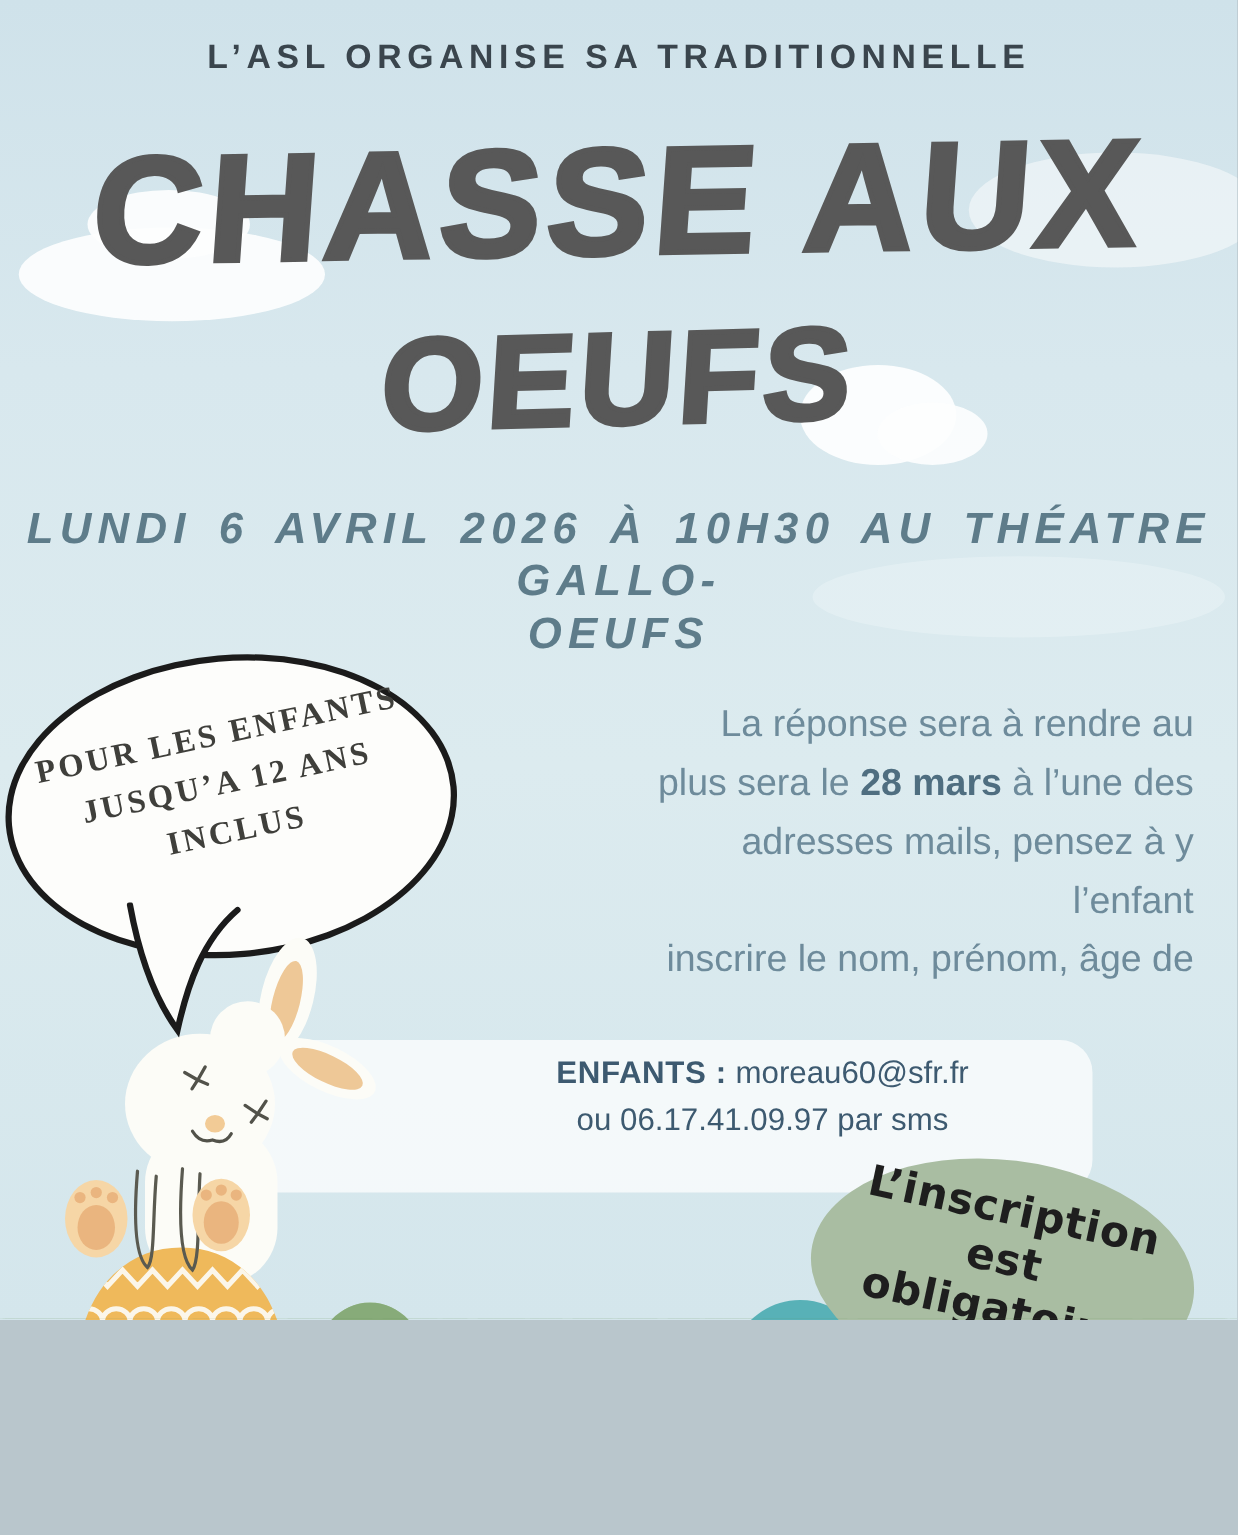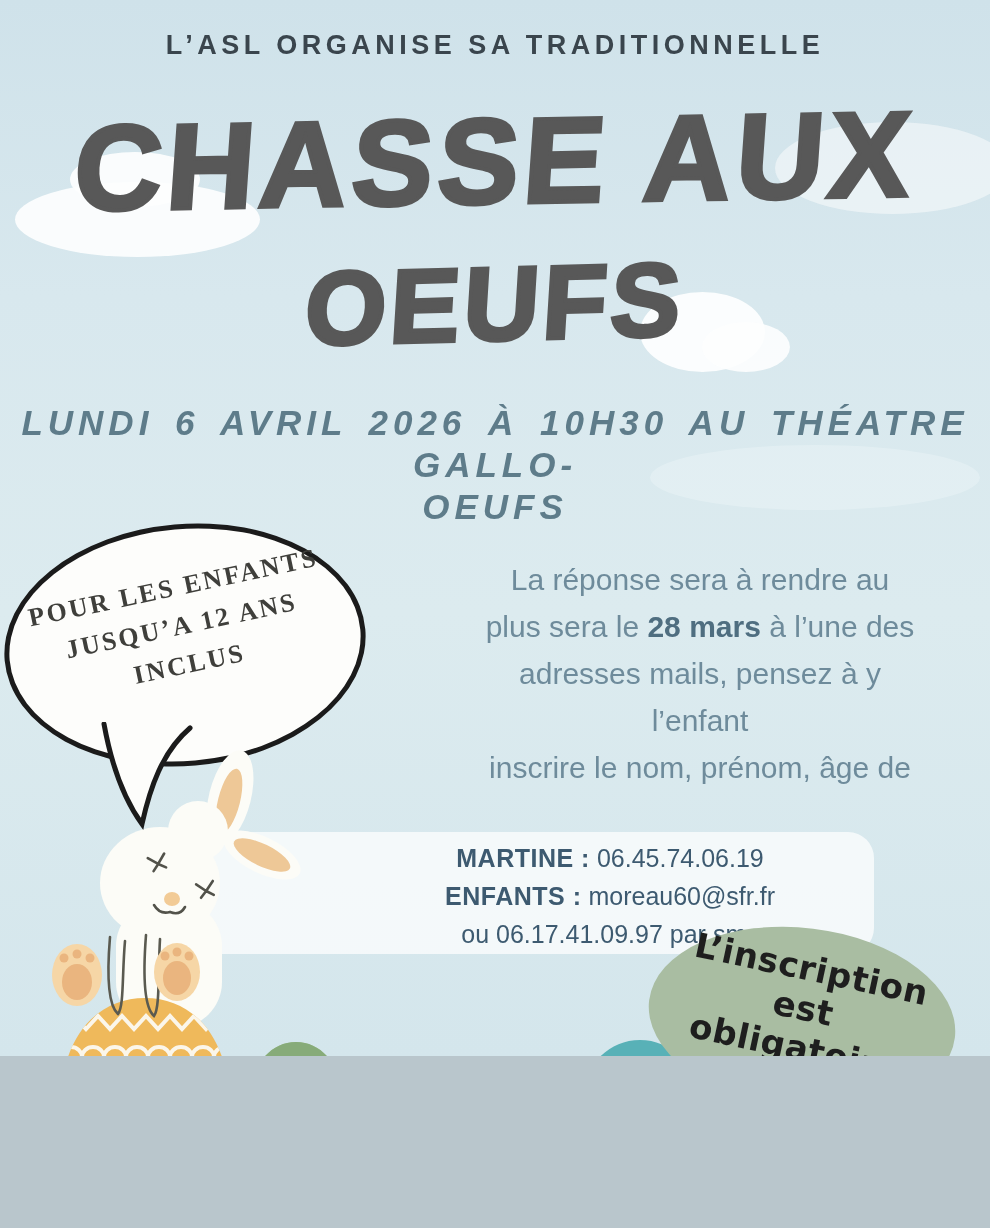--- a/index.html
+++ b/index.html
@@ -33,21 +33,21 @@
     position:absolute;left:4px;top:524px;width:352px;height:232px;background:#fdfdfb;
     border:5px solid #1b1b1b;border-radius:50%;transform:rotate(-5deg);z-index:2;
   }
   .bubble-text{
     position:absolute;left:14px;top:38px;width:320px;text-align:center;
     transform:rotate(-7deg);font-family:"Liberation Serif",serif;
     font-weight:700;color:#3f3f3b;font-size:26px;letter-spacing:2.5px;line-height:39px;
   }
   .tail{position:absolute;left:92px;top:722px;z-index:5;}
   .note{
-    position:absolute;left:445px;top:556px;width:510px;text-align:center;
+    position:absolute;left:445px;top:556px;width:510px;text-align:right;
     font-size:30px;color:#6e8b9b;line-height:47px;
   }
   .note .bold{font-weight:700;color:#4f6e80;}
   .note span{display:inline;}
   .note .blk{display:block;}
   .band{
     position:absolute;left:192px;top:832px;width:682px;height:122px;
     background:rgba(255,255,255,0.72);border-radius:26px;z-index:1;
   }
   .contacts{
@@ -103,24 +103,20 @@
   <div class="note">
     <span class="blk">La réponse sera à rendre au</span>
     <span class="blk"><span>plus sera le </span><span class="bold">28 mars</span><span> à l’une des</span></span>
     <span class="blk">adresses mails, pensez à y</span>
     <span class="blk">l’enfant</span>
     <span class="blk">inscrire le nom, prénom, âge de</span>
   </div>
 
   <div class="band"></div>
   <div class="contacts">
-    <div class="row">
-      <span class="lbl">MARTINE :</span>
-      <span>06.45.74.06.19</span>
-    </div>
     <div class="row">
       <span class="lbl">ENFANTS :</span>
       <span>moreau60@sfr.fr</span>
     </div>
     <div class="row">ou 06.17.41.09.97 par sms</div>
   </div>
 
   <svg class="abs z2" style="left:0;top:1055px" width="990" height="173" viewBox="0 0 990 173">
     <defs>
       <pattern id="pb" width="80" height="173" patternUnits="userSpaceOnUse">

